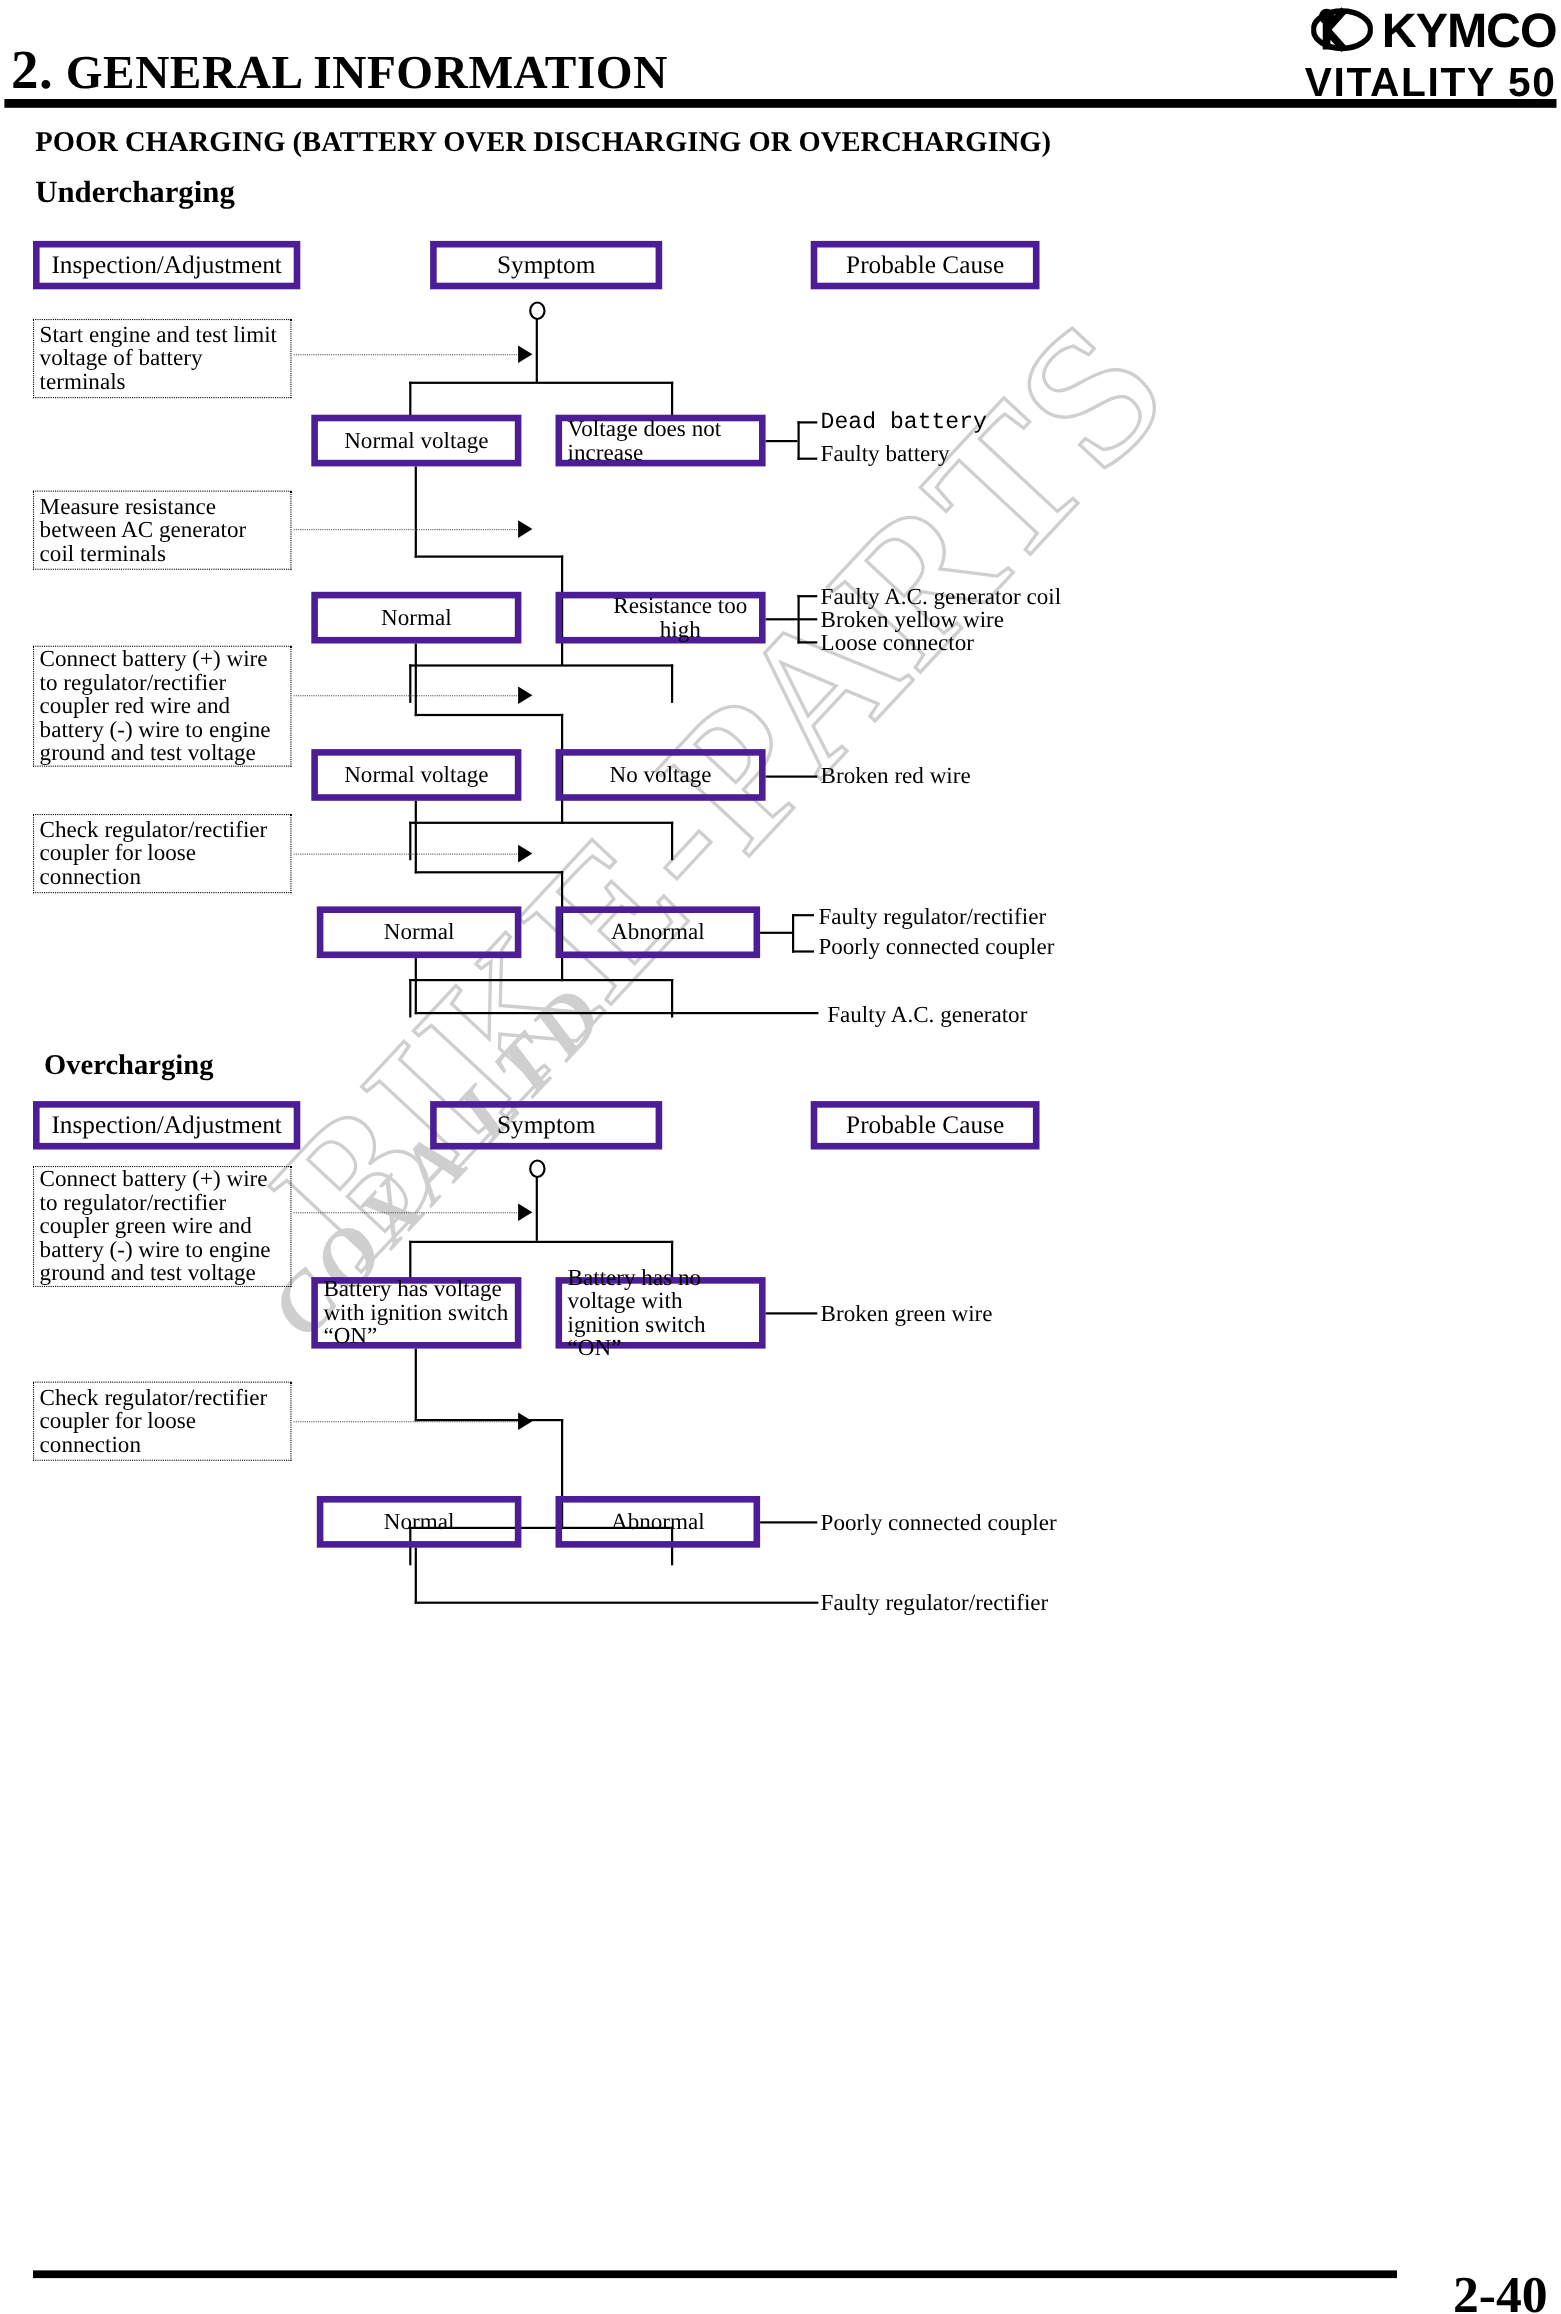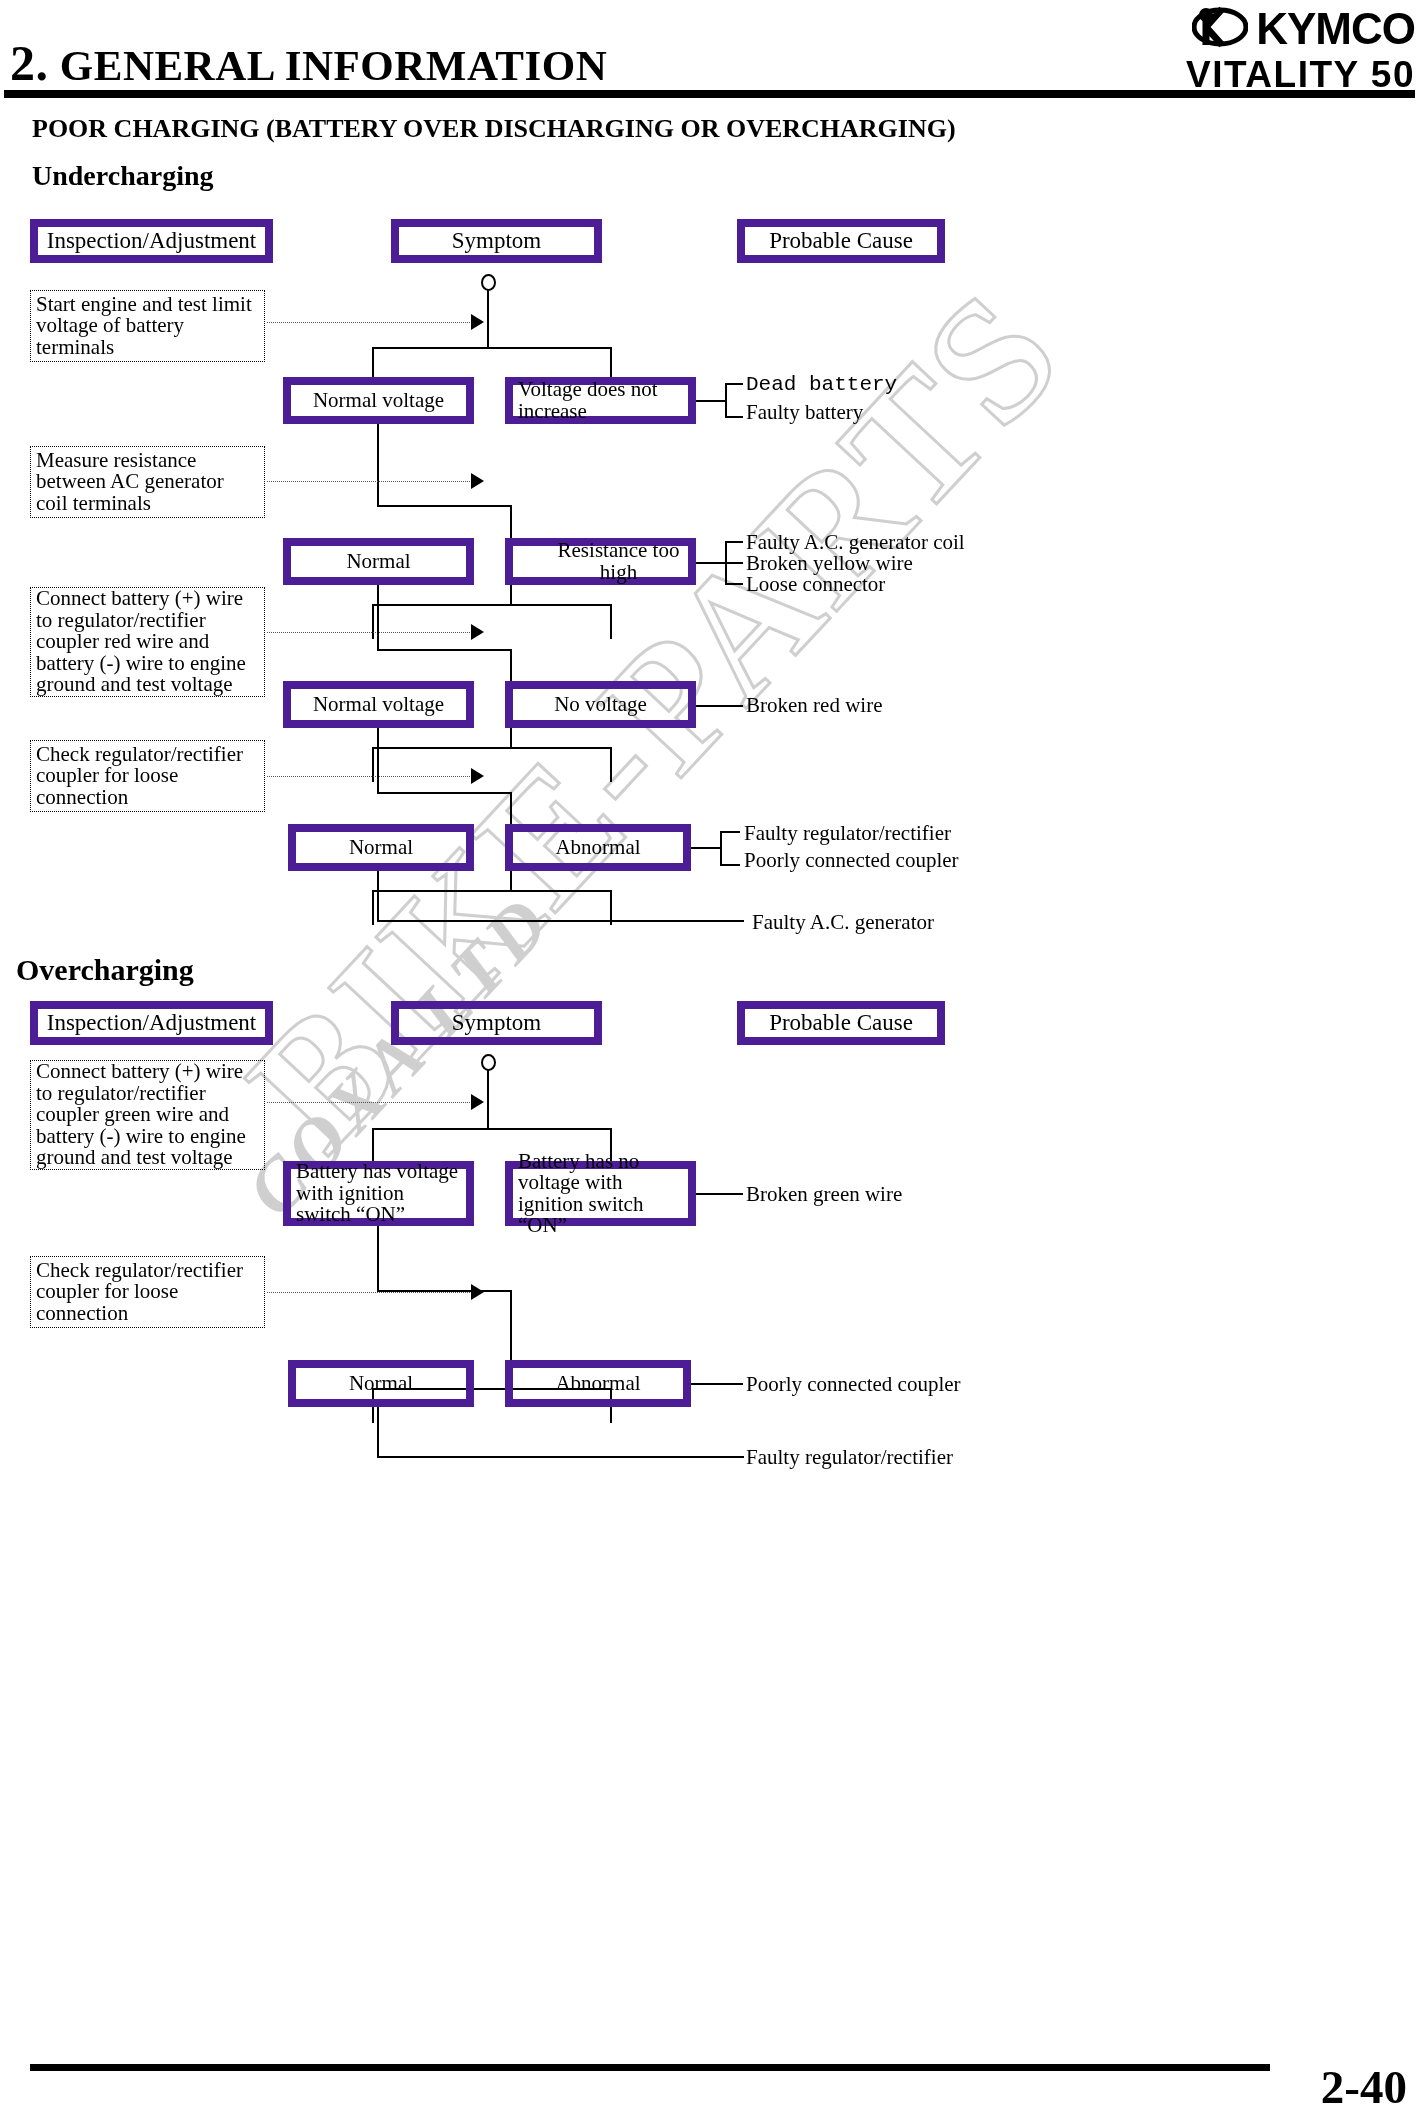--- a/index.html
+++ b/index.html
@@ -106,32 +106,32 @@
 
   
   .sec-title {
     position: absolute;
     font-weight: bold;
     z-index: 3;
     white-space: nowrap;
   }
   #poor-charging-heading { left: 32px; top: 114px; font-size: 26px; }
   #undercharging-heading { left: 32px; top: 160px; font-size: 28px; }
-  #overcharging-heading  { left: 16px; top: 953px; font-size: 30px; }
+  #overcharging-heading  { left: 40px; top: 953px; font-size: 26px; }
 
   
   .box {
     position: absolute;
     box-sizing: border-box;
     background: transparent;
     z-index: 2;
     display: flex;
     overflow: visible;
   }
-  .box.solid { border: 8px solid #4c1d95; }
+  .box.solid { border: 6px solid #4c1d95; }
   .box.dotted { border: 1px dotted #000; }
   .box.center {
     align-items: center;
     justify-content: center;
     text-align: center;
   }
   .box.left {
     align-items: center;
     justify-content: flex-start;
     text-align: left;

